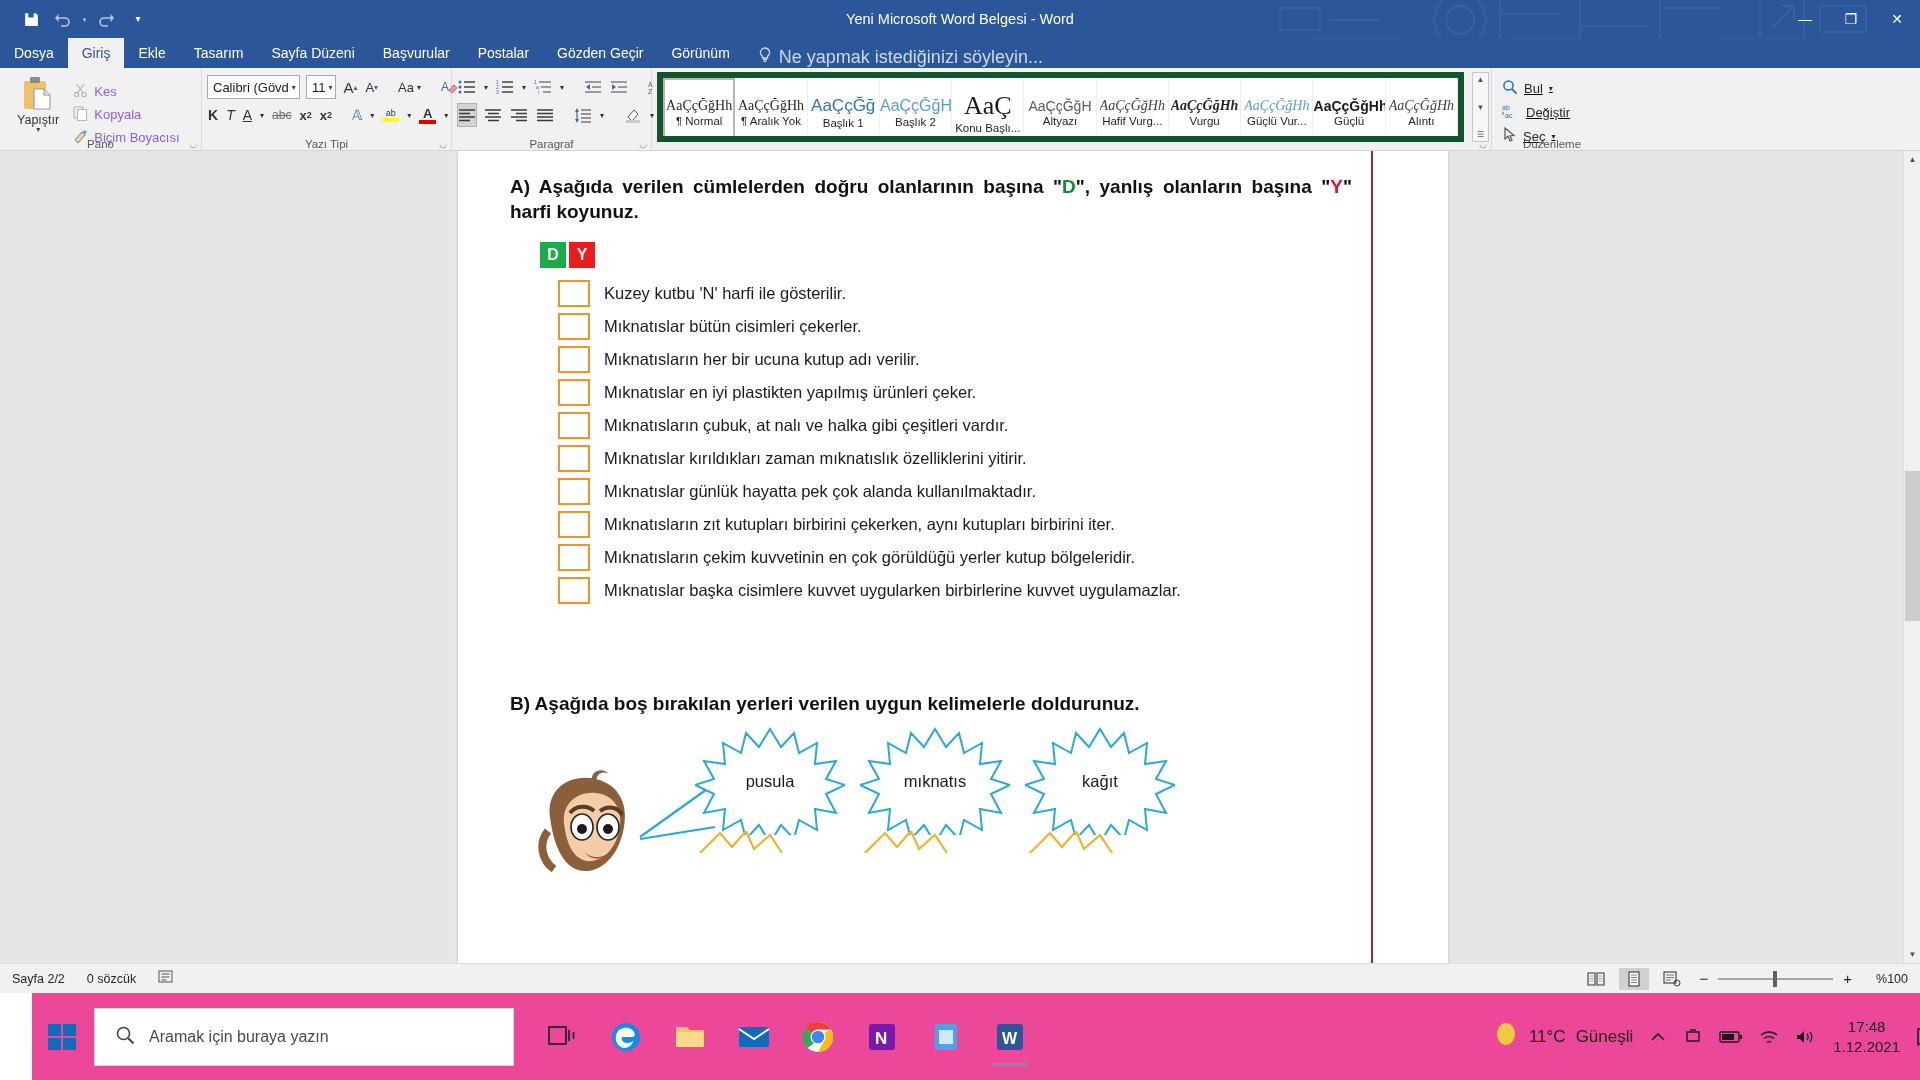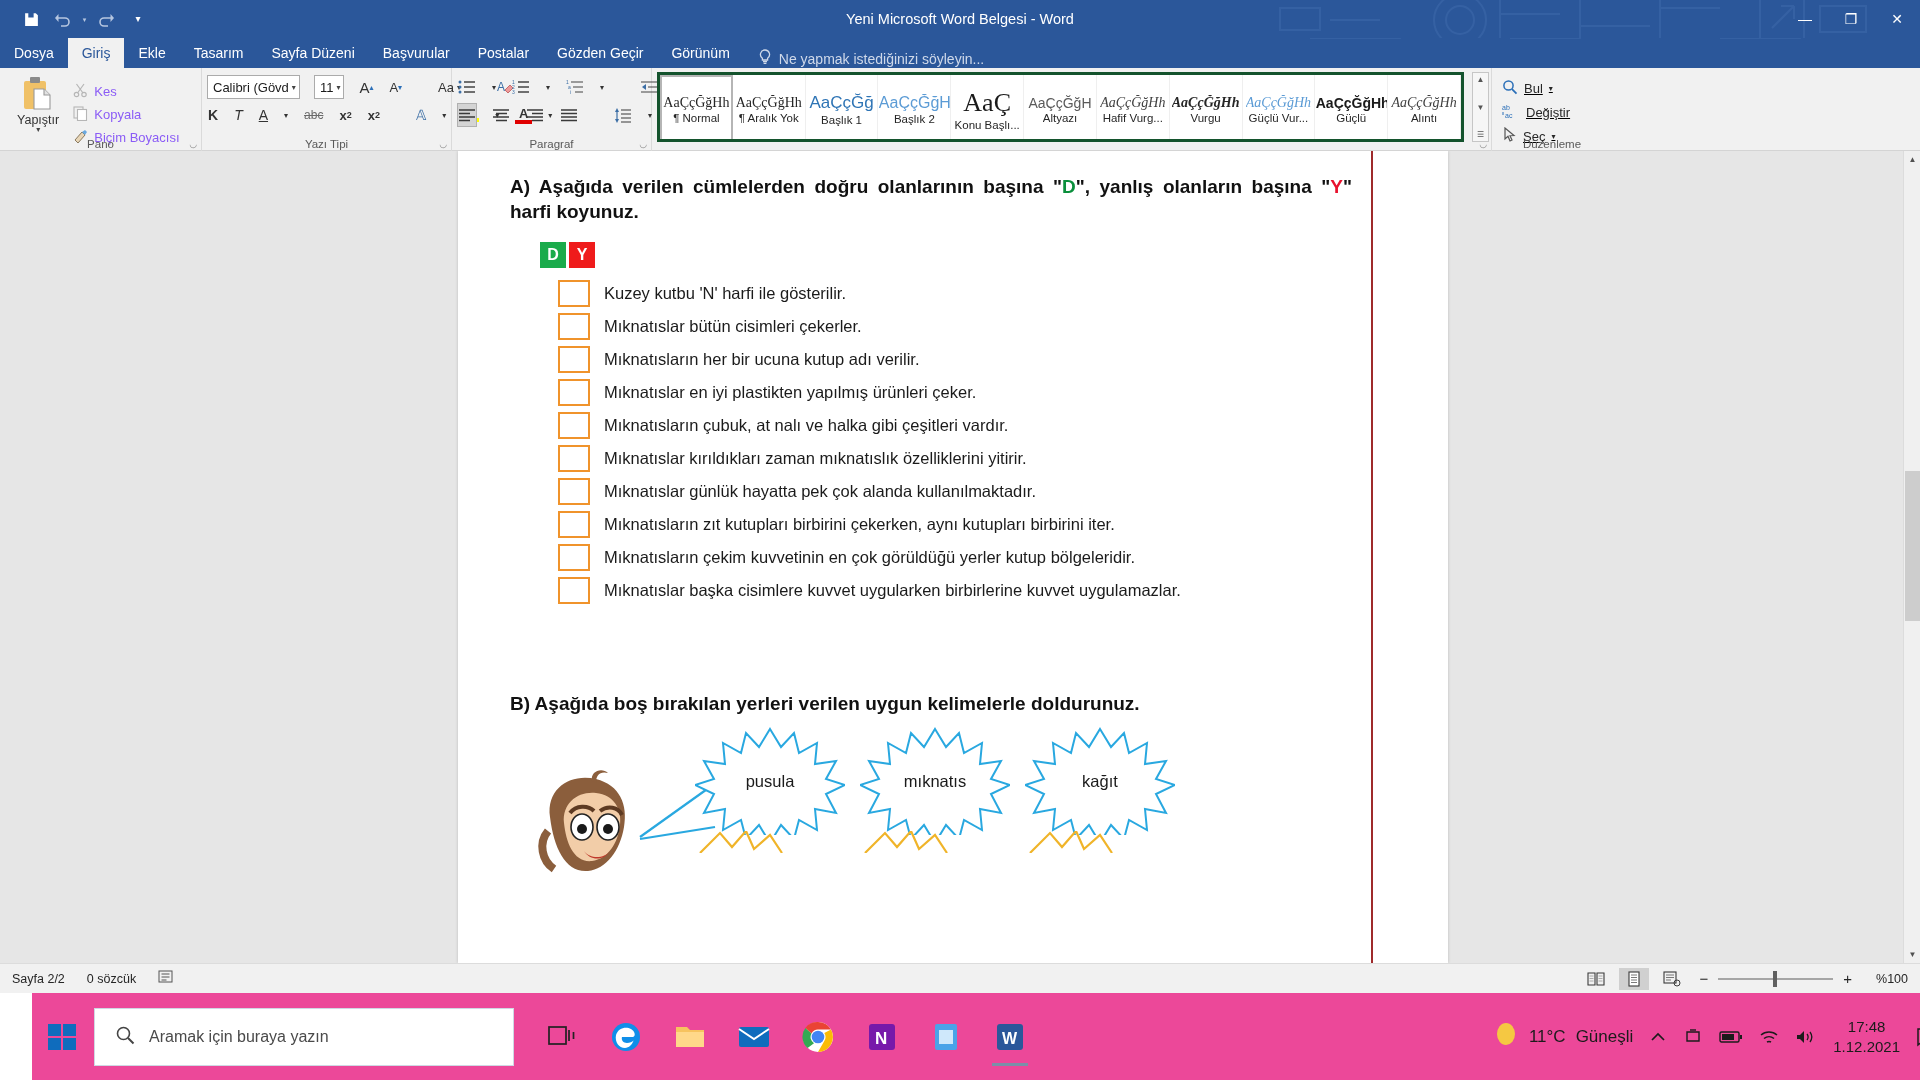--- a/index.html
+++ b/index.html
@@ -45,21 +45,21 @@
     position: absolute; top: 38px; left: 0; width: 1920px; height: 30px;
     background: #2b579a; display: flex; align-items: flex-end;
     overflow: hidden;
   }
   .tabbar-deco { position: absolute; right: 0; top: -38px; width: 760px; height: 68px; opacity: .35; }
   .tab {
     padding: 0 14px; height: 30px; line-height: 30px;
     color: #fff; font-size: 14px; white-space: nowrap; z-index: 2;
   }
   .tab.active { background: #f1f1f1; color: #2b579a; }
-  .tellme { display: flex; align-items: center; gap: 7px; margin-left: 14px; color: #cfd9ea; font-size: 14px; z-index: 2; }
+  .tellme { display: flex; align-items: center; gap: 7px; margin-left: 14px; color: #cfd9ea; font-size: 18px; z-index: 2; }
 
   
   .ribbon {
     position: absolute; top: 68px; left: 0; width: 1920px; height: 83px;
     background: #f1f1f1; border-bottom: 1px solid #d4d4d4;
     display: flex;
   }
   .rgroup { position: relative; height: 83px; border-right: 1px solid #dadada; padding: 4px 5px 0 5px; }
   .rgroup-label {
     position: absolute; bottom: 1px; left: 0; width: 100%;
@@ -74,43 +74,43 @@
   .paste-icon { width: 34px; height: 36px; position: relative; }
   .paste-label { font-size: 12.5px; color: #333; margin-top: 1px; }
   .caret { font-size: 8px; color: #444; line-height: 6px; }
 
   .g-clip-items { display: flex; flex-direction: column; justify-content: center; gap: 2px; padding-top: 6px; width: 128px; }
   .clip-item { display: flex; align-items: center; gap: 6px; font-size: 13px; color: #8b5cf6; height: 21px; padding-left: 2px; }
   .clip-item.enabled { color: #8b5cf6; }
 
   
   .g-font { width: 250px; }
-  .frow { display: flex; align-items: center; gap: 14px; height: 26px; }
+  .frow { display: flex; align-items: center; gap: 6px; height: 26px; }
   .frow.r2 { margin-top: 4px; }
   .combo {
     border: 1px solid #ababab; background: #fff; height: 24px;
     display: flex; align-items: center; justify-content: space-between;
     padding: 0 3px 0 5px; font-size: 13px; color: #1a1a1a;
   }
   .combo .cv { overflow: hidden; white-space: nowrap; }
   .combo .ca { font-size: 8px; color: #444; padding-left: 3px; }
   .rbtn {
     width: 24px; height: 24px; display: flex; align-items: center; justify-content: center;
     font-size: 13px; color: #333; border: 1px solid transparent;
   }
   .rbtn.wide { width: 34px; }
   .rbtn.sel { background: #d4d4d4; border-color: #b0b0b0; }
   .vdiv { width: 1px; height: 20px; background: #d0d0d0; margin: 0 3px; }
 
   
   .g-para { width: 200px; }
   .g-styles { width: 840px; position: relative; }
   .style-gallery {
-    border: 3px solid #14532d; background: #fff; height: 70px;
-    display: flex; margin-right: 22px; overflow: hidden;
+    border: 6px solid #14532d; background: #fff; height: 70px;
+    display: flex; margin-right: 22px; overflow: hidden; justify-content: center;
   }
   .style-card {
     width: 73px; height: 68px; display: flex; flex-direction: column;
     align-items: center; justify-content: center; gap: 1px;
     border-right: 1px solid #efefef;
   }
   .style-card.sel { border: 2px solid #b5b5b5; }
   .style-prev { font-size: 15px; color: #262626; white-space: nowrap; overflow: hidden; max-width: 71px; }
   .style-name { font-size: 11.5px; color: #262626; white-space: nowrap; overflow: hidden; max-width: 71px; text-align: center; }
   .gallery-scroll {

